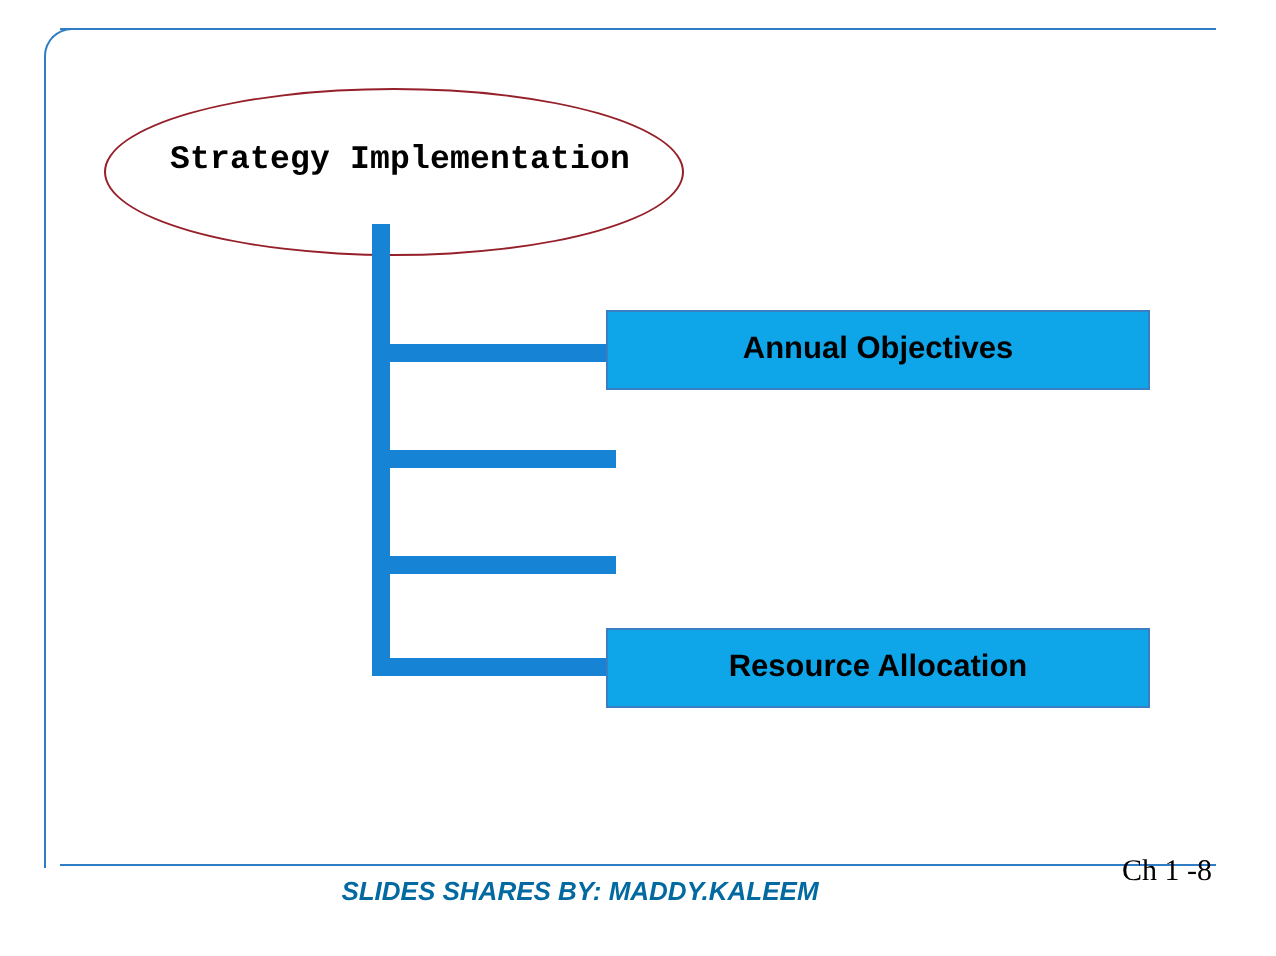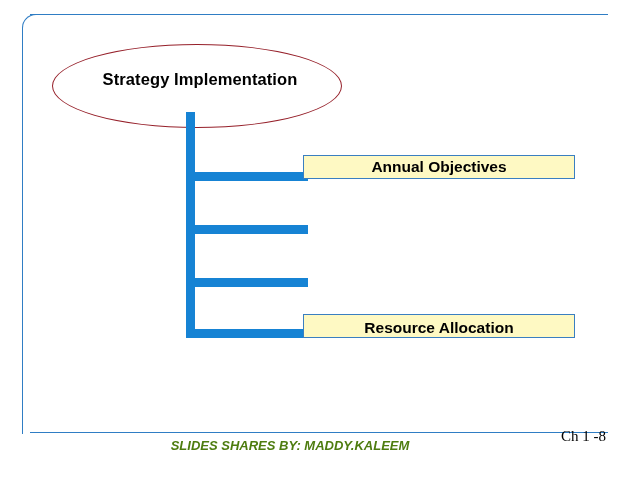--- a/index.html
+++ b/index.html
@@ -64,20 +64,21 @@
   .ellipse-label {
     position: absolute;
     left: 70px;
     top: 70px;
     width: 260px;
     text-align: center;
     font-size: 16.5px;
     font-weight: bold;
     color: #000000;
     letter-spacing: 0.1px;
+    font-family: Liberation Mono, monospace;
   }
 
   
   .trunk {
     position: absolute;
     left: 186px;
     top: 112px;
     width: 9px;
     height: 226px;
     background: #1683d4;
@@ -88,23 +89,23 @@
     width: 122px;
     height: 9px;
     background: #1683d4;
   }
 
   
   .box {
     position: absolute;
     left: 303px;
     width: 272px;
-    height: 24px;
+    height: 40px;
     border: 1px solid #3a7fc1;
-    background: #fef9c3;
+    background: #0ea5e9;
     box-sizing: border-box;
     display: flex;
     align-items: center;
     justify-content: center;
   }
   .box-label {
     font-size: 15.5px;
     font-weight: bold;
     color: #000000;
     text-align: center;
@@ -113,21 +114,21 @@
   
   .footer-credit {
     position: absolute;
     left: 0;
     top: 438px;
     width: 580px;
     text-align: center;
     font-size: 13px;
     font-weight: bold;
     font-style: italic;
-    color: #4d7c0f;
+    color: #0369a1;
   }
   .page-num {
     position: absolute;
     right: 32px;
     top: 428px;
     font-family: "Liberation Serif", serif;
     font-size: 15px;
     color: #000000;
   }
 </style>
@@ -146,20 +147,20 @@
   <div class="trunk"></div>
 
   <div class="branch" style="top:172px;"></div>
   <div class="branch" style="top:225px;"></div>
   <div class="branch" style="top:278px;"></div>
   <div class="branch" style="top:329px;"></div>
 
   <div class="box" style="top:155px;">
     <span class="box-label">Annual Objectives</span>
   </div>
-  <div class="box" style="top:314px;align-items:flex-end;">
+  <div class="box" style="top:314px;">
     <span class="box-label">Resource Allocation</span>
   </div>
 
   <div class="footer-credit">SLIDES SHARES BY: MADDY.KALEEM</div>
   <div class="page-num">Ch 1 -8</div>
 
 </div>
 
 </body></html>

